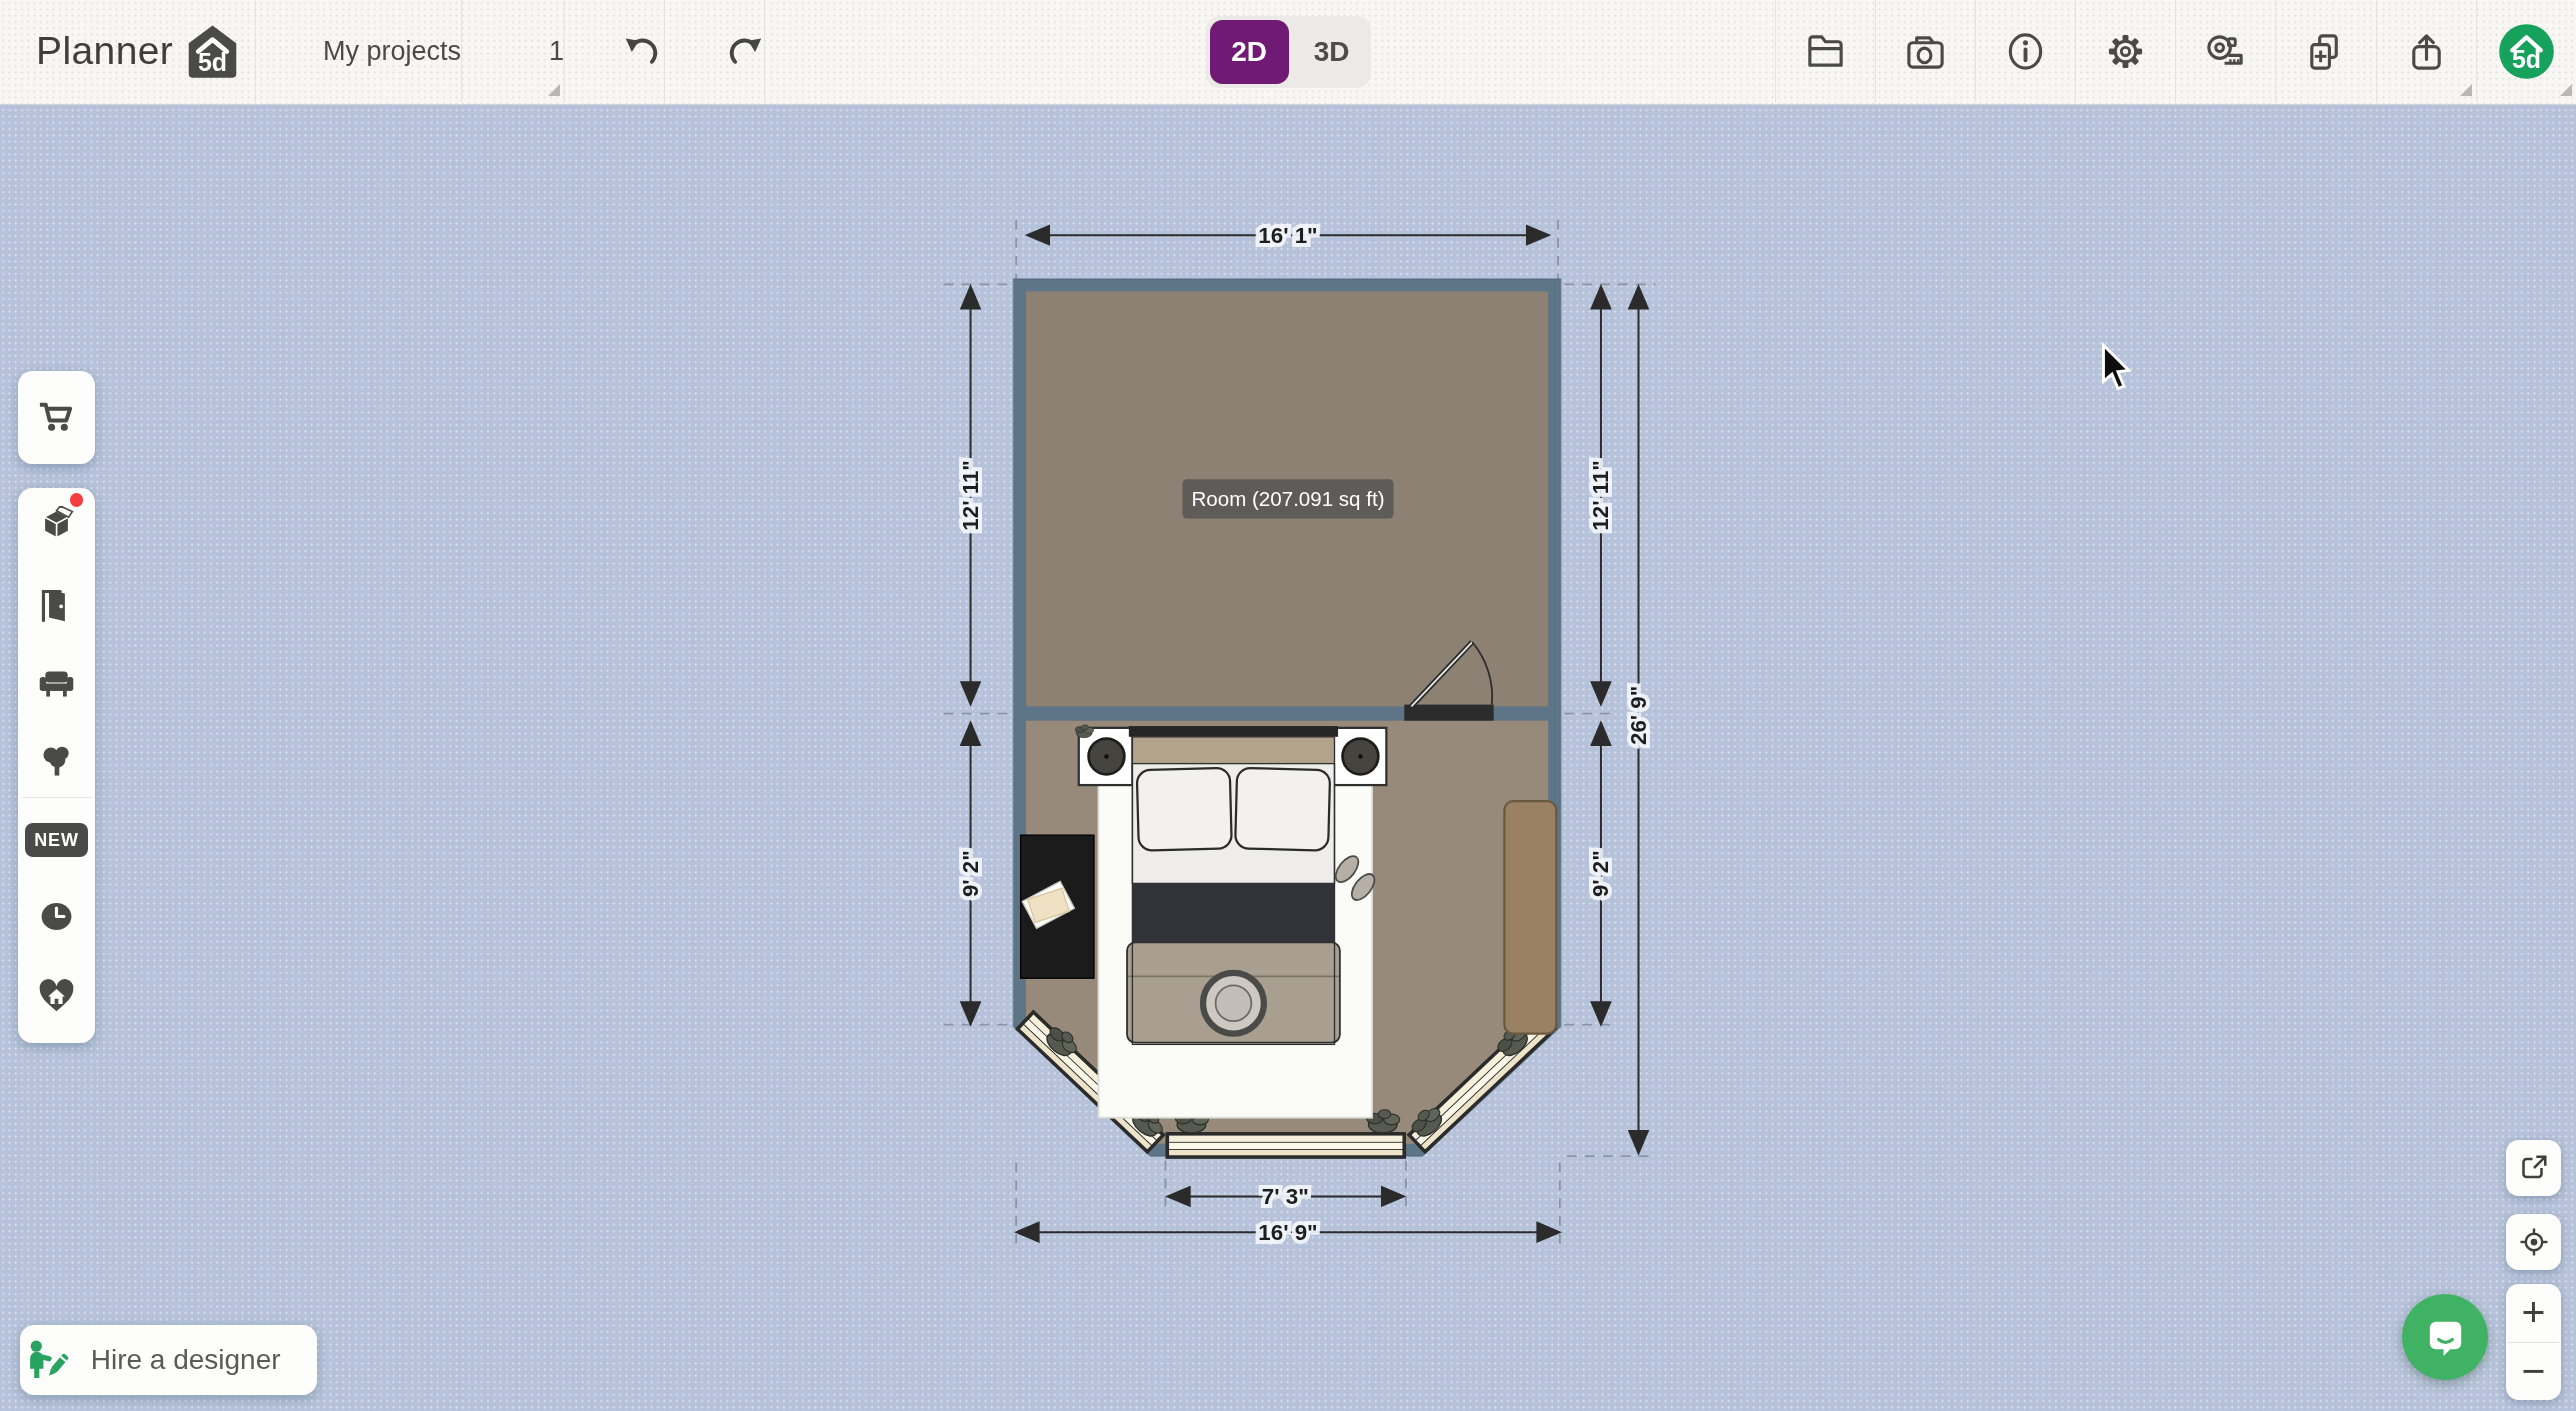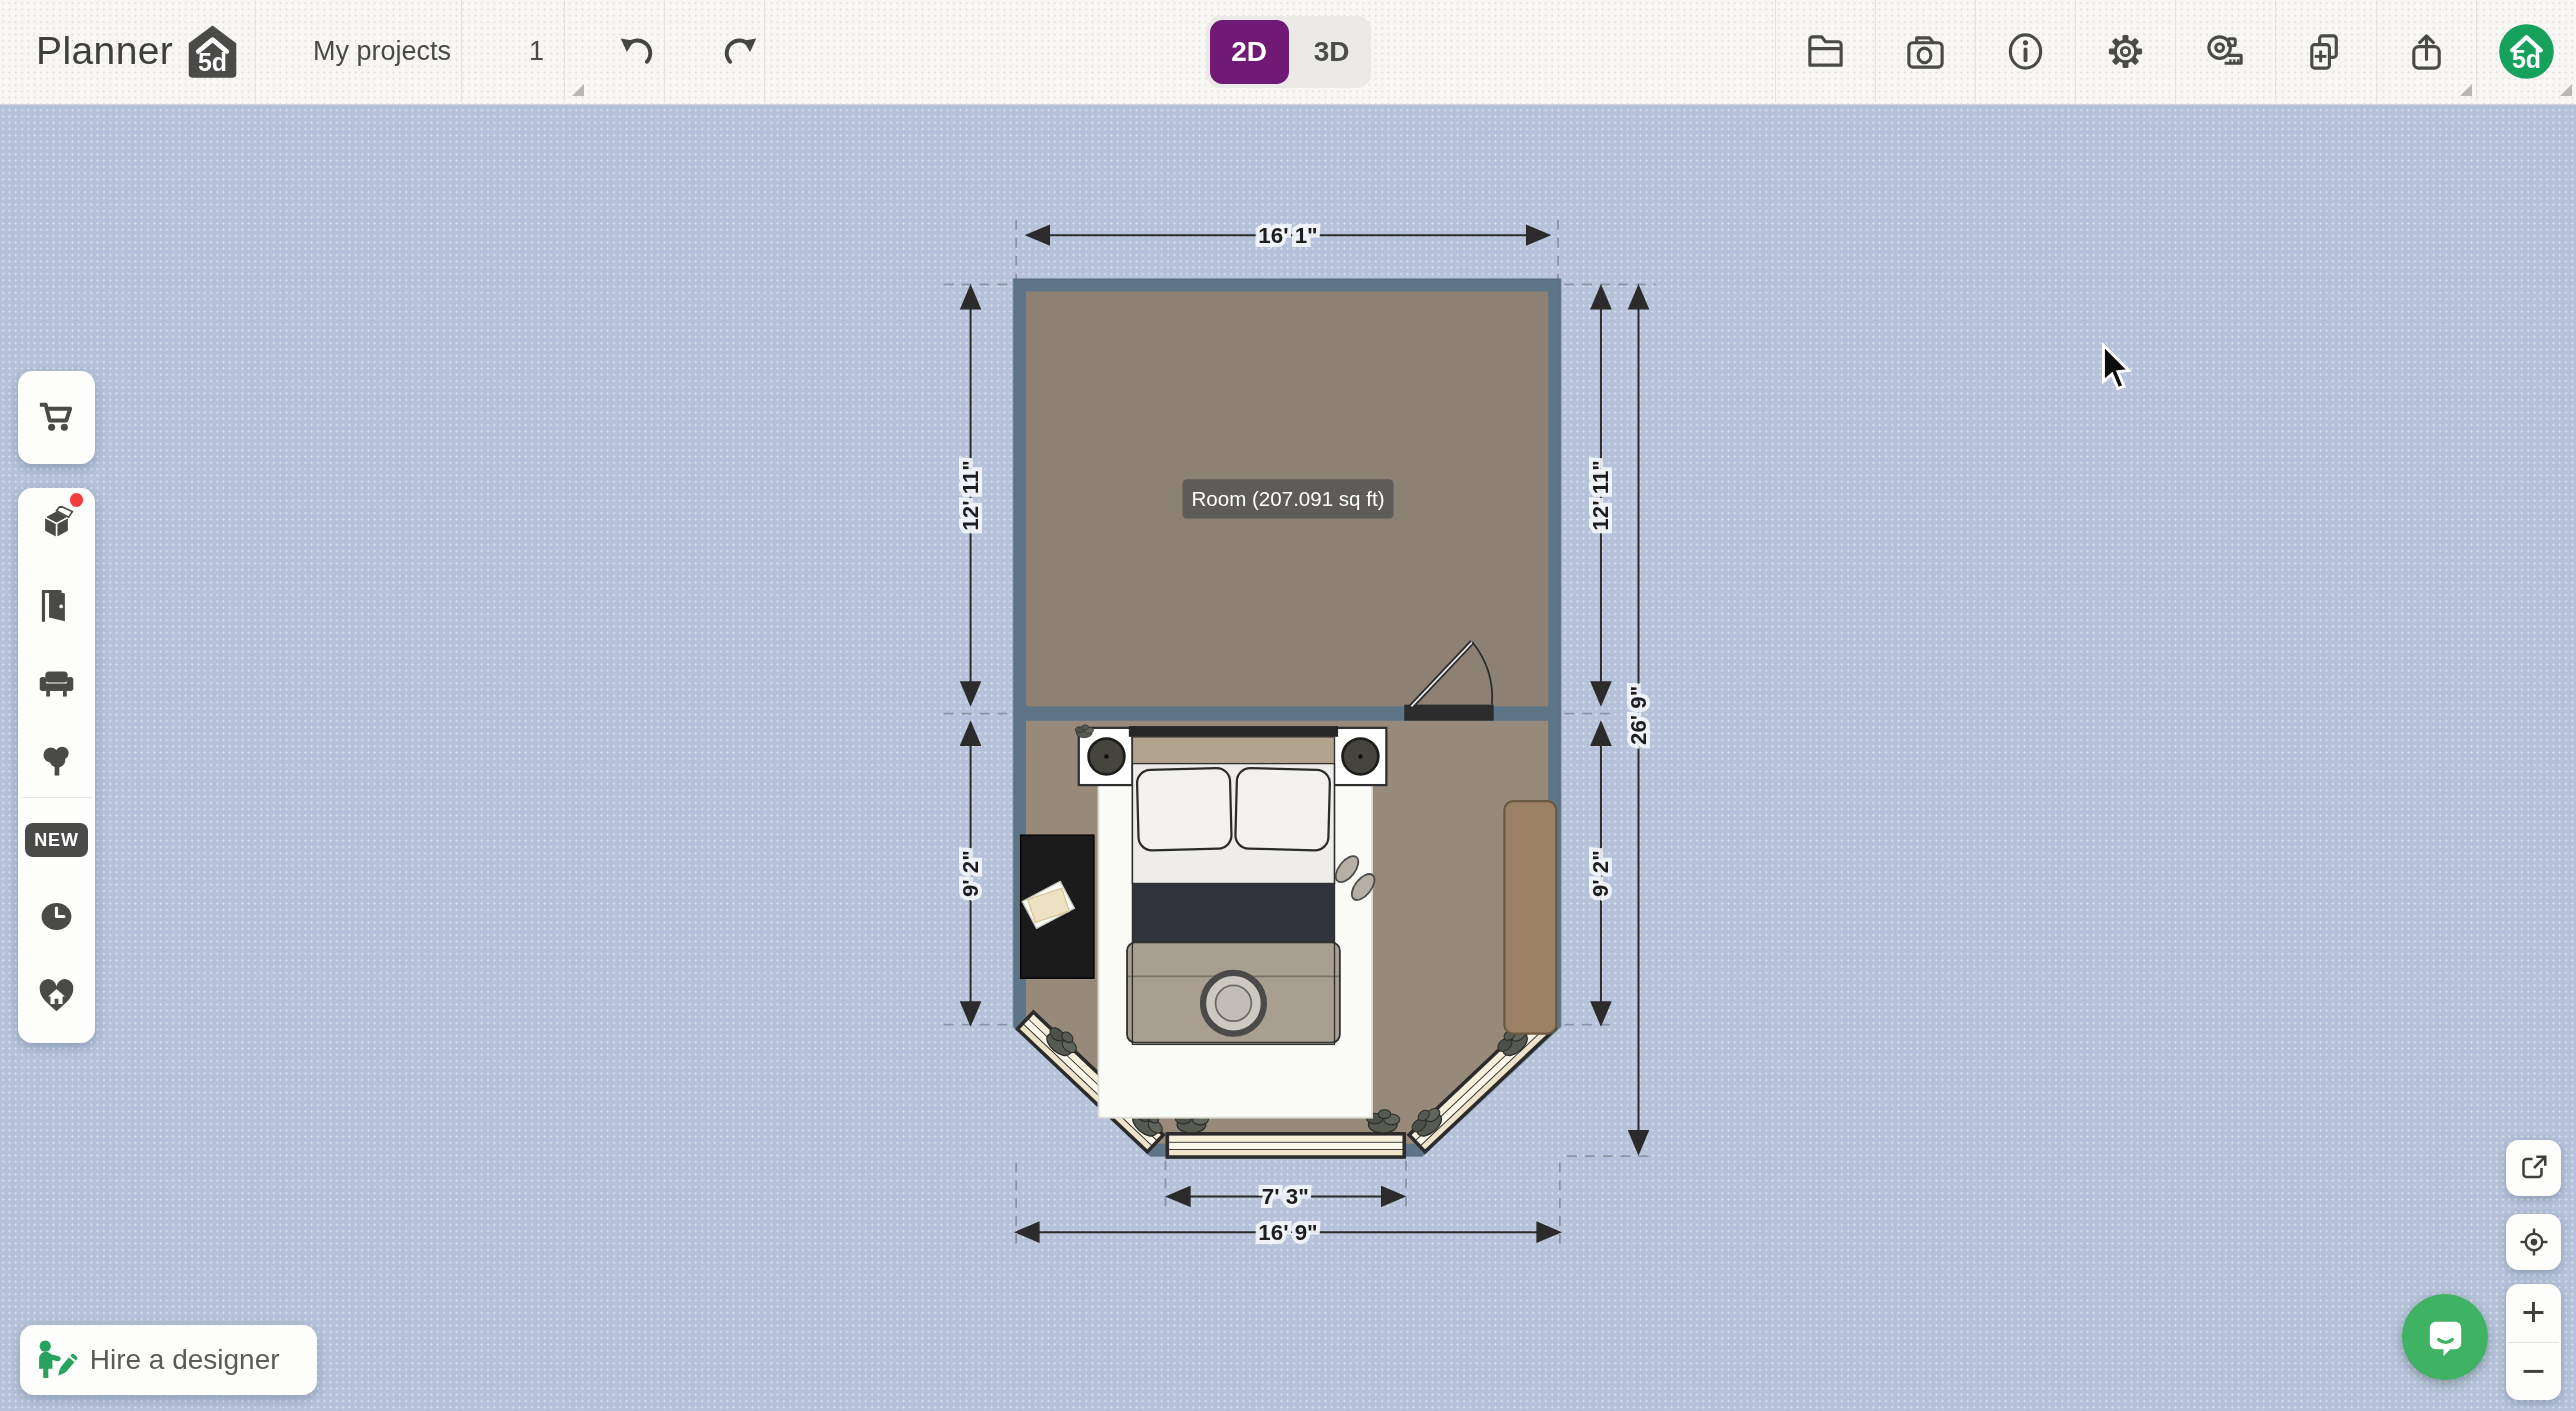--- a/index.html
+++ b/index.html
@@ -8,21 +8,21 @@
     background:#b5c2d9;
     background-image:radial-gradient(rgba(255,255,255,.45) 1px, transparent 1.2px);
     background-size:6.3px 6.3px;}
   
   #topbar{position:absolute;left:0;top:0;width:2576px;height:104px;background:#f8f7f4;
     background-image:radial-gradient(rgba(210,208,200,.5) 0.9px, transparent 1.1px);background-size:6.3px 6.3px;
     border-bottom:1.8px solid #cfd3d8;z-index:30;}
   .vdiv{position:absolute;top:0;width:0.9px;height:102px;background:#e4e3df;}
   .tb-label{position:absolute;top:0;height:102px;display:flex;align-items:center;justify-content:center;
     color:#4a4a48;font-size:27px;}
-  .tb-btn{position:absolute;top:0;height:102px;display:flex;align-items:center;justify-content:center;cursor:pointer;margin-left:24px;}
+  .tb-btn{position:absolute;top:0;height:102px;display:flex;align-items:center;justify-content:flex-end;cursor:pointer;}
   .corner{position:absolute;right:4.5px;bottom:6.3px;width:0;height:0;
     border-left:12.5px solid transparent;border-bottom:12.5px solid #b9b8b4;}
   #brand{position:absolute;left:36px;top:0;height:102px;display:flex;align-items:center;gap:10.7px;}
   #brand .word{font-size:39px;color:#3e3e3c;font-weight:500;letter-spacing:0.4px;}
   #toggle{position:absolute;left:1206px;top:16px;width:165px;height:72px;background:#ebeae7;border-radius:14.3px;display:flex;}
   #toggle .seg{flex:1;display:flex;align-items:center;justify-content:center;font-size:28px;font-weight:bold;color:#4c4c4a;cursor:pointer;}
   #toggle .seg.active{background:#701a75;color:#fff;border-radius:12.5px;margin:3.6px;}
   .icon-cell{position:absolute;top:0;width:100px;height:102px;display:flex;align-items:center;justify-content:center;cursor:pointer;}
   
   .card{position:absolute;background:#fdfdfb;border-radius:14.3px;box-shadow:0 3.6px 10.7px rgba(40,60,90,.28);text-align:right;}
@@ -30,22 +30,22 @@
   #tools-card{left:18px;top:488px;width:77px;height:555px;z-index:20;}
   .tool{position:absolute;left:0;width:77px;height:77px;display:flex;align-items:center;justify-content:center;cursor:pointer;}
   #tools-divider{position:absolute;left:3.6px;top:309px;width:70px;height:0.9px;background:#e7e6e2;}
   #red-dot{position:absolute;left:52px;top:5.4px;width:13.4px;height:13.4px;border-radius:50%;background:#f53d3d;}
   .newbadge{background:#4a4a48;color:#fff;border-radius:8px;font-size:18px;font-weight:bold;
     letter-spacing:0.9px;padding:8px 9px;line-height:1;}
   
   #pro-btn{position:absolute;left:2281px;top:163px;width:249px;height:66px;border-radius:33px;
     background:linear-gradient(90deg,#4549e2,#1ea765);display:flex;align-items:center;justify-content:center;
     color:#fff;font-size:29.5px;font-weight:bold;cursor:pointer;z-index:20;box-shadow:0 3.6px 9px rgba(30,50,90,.25);}
-  #hire-btn{left:19.7px;top:1325px;width:297px;height:70px;display:flex;align-items:center;gap:11px;
-    padding-left:14px;box-sizing:border-box;font-size:28px;color:#5a5a58;cursor:pointer;z-index:20;}
+  #hire-btn{left:19.7px;top:1325px;width:297px;height:70px;display:flex;align-items:center;gap:21px;
+    padding-left:5px;box-sizing:border-box;font-size:28px;color:#5a5a58;cursor:pointer;z-index:20;}
   .navcard{position:absolute;left:2506px;width:55px;height:56px;background:#fdfdfb;border-radius:12.5px;
     box-shadow:0 2.7px 8px rgba(40,60,90,.28);display:flex;align-items:center;justify-content:center;cursor:pointer;z-index:20;}
   #zoom-card{position:absolute;left:2506px;top:1284px;width:55px;height:116px;background:#fdfdfb;border-radius:12.5px;
     box-shadow:0 2.7px 8px rgba(40,60,90,.28);z-index:20;display:flex;flex-direction:column;}
   #zoom-card .z{flex:1;display:flex;align-items:center;justify-content:center;font-size:41px;color:#3f3f3d;cursor:pointer;line-height:1;}
   #zoom-card .hdiv{height:0.9px;background:#e4e3df;margin:0 1.8px;}
   #chat-btn{position:absolute;left:2402px;top:1294px;width:86px;height:86px;border-radius:50%;background:#40b264;
     box-shadow:0 3.6px 10.7px rgba(30,60,40,.35);display:flex;align-items:center;justify-content:center;cursor:pointer;z-index:20;}
   
   #plan-svg{position:absolute;left:0;top:0;width:2576px;height:1411px;z-index:5;}

